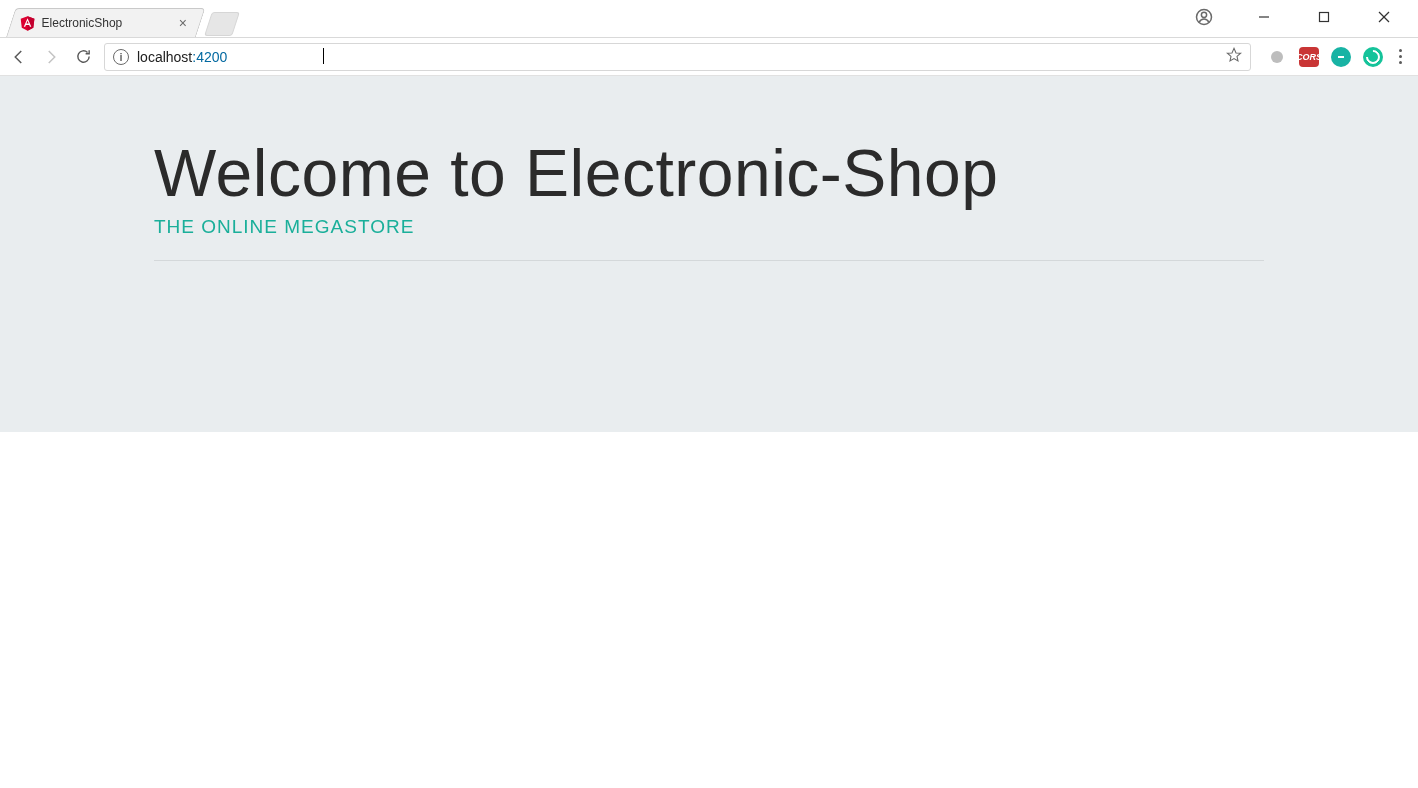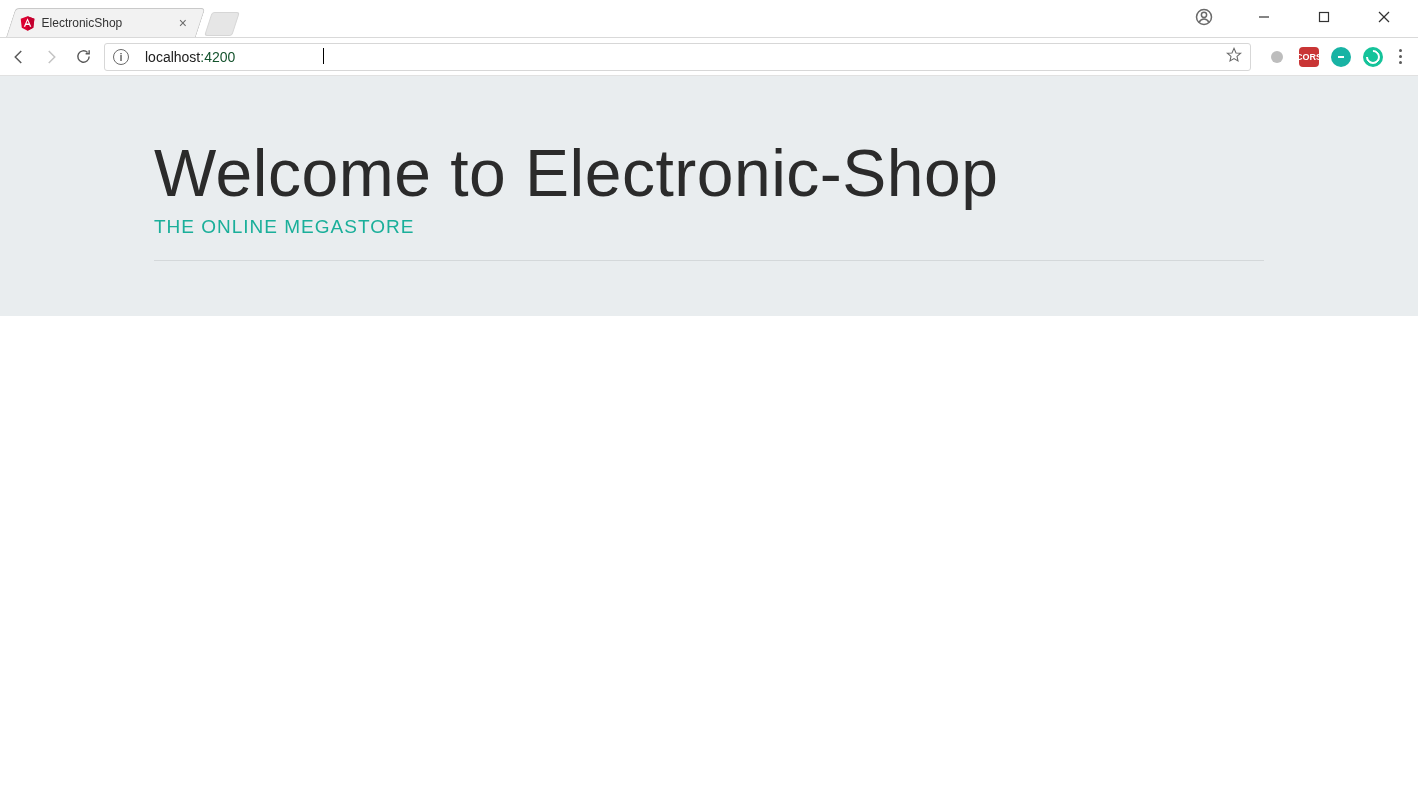--- a/index.html
+++ b/index.html
@@ -52,43 +52,43 @@
     .toolbar .nav-btns { display:flex; align-items:center; gap:10px; padding-right:4px; }
     .toolbar .icon-btn { width:22px; height:22px; display:flex; align-items:center; justify-content:center; color:#5a5a5a; }
     .toolbar .icon-btn.disabled { color:#c4c4c4; }
     
     .omnibox {
       flex:1; height:28px; border:1px solid #d7d7d7; border-radius:14px / 14px; border-radius:3px;
       display:flex; align-items:center; padding:0 8px; font-size:14px; color:#333; position:relative;
       background:#fff;
     }
     .omnibox .site-info { width:16px; height:16px; border:1.5px solid #6a6a6a; border-radius:50%; display:flex; align-items:center; justify-content:center; font-size:11px; color:#6a6a6a; margin-right:8px; flex-shrink:0; font-weight:600;}
-    .omnibox .url .host { color:#202020;margin-left:8px; }
-    .omnibox .url .port { color:#14532d;text-align:center; }
+    .omnibox .url .host { color:#202020; }
+    .omnibox .url .port { color:#0369a1;text-align:center; }
     .omnibox .caret {
       position:absolute; left:218px; top:4px; width:1px; height:16px; background:#000;
     }
     .omnibox .star { margin-left:auto; color:#6a6a6a; }
     
-    .ext-area { display:flex; align-items:center; gap:12px; padding: 0 4px 0 10px; }
+    .ext-area { display:flex; align-items:center; gap:12px; padding: 0 4px 0 10px; font-style: italic; }
     .ext-chip { width:20px; height:20px; border-radius:4px; display:flex; align-items:center; justify-content:center; font-size:9px; font-weight:700; color:#fff; }
     .ext-chip.cors { background:#c93535; }
     .ext-chip.teal { background:#18b3a4; border-radius:50%; }
     .ext-chip.grammarly { background:#15c39a; border-radius:50%; position:relative; }
     .ext-chip.grammarly::after{content:""; position:absolute; width:10px; height:10px; border:2px solid #fff; border-left-color:transparent; border-radius:50%; transform:rotate(45deg);}
     .ext-chip.gray { background:transparent; }
     .kebab { display:flex; flex-direction:column; gap:3px; padding:0 4px;}
     .kebab span{ width:3px; height:3px; background:#5a5a5a; border-radius:50%;}
     
     
     .viewport {
       width:100%; height:calc(788px - 37px - 38px); background:#fff;
     }
     .hero {
-      width:100%; height:240px; background:#e9edef; padding: 60px 0 0 0;
+      width:100%; height:356px; background:#e9edef; padding: 60px 0 0 0;
     }
     .hero-inner { max-width:1110px; margin: 0 auto; padding: 0 0 0 0; }
     .hero h1 {
       font-weight:200; font-size:66px; line-height:1.15; color:#2b2b2b; letter-spacing:0.5px;
     }
     .hero .subtitle {
       margin-top:4px; font-size:19px; letter-spacing:1px; color:#1aaf9a; text-transform:uppercase;
       padding-bottom:18px;
     }
     .hero hr { border:none; border-top:1px solid #d4d8da; margin-top:4px;}

